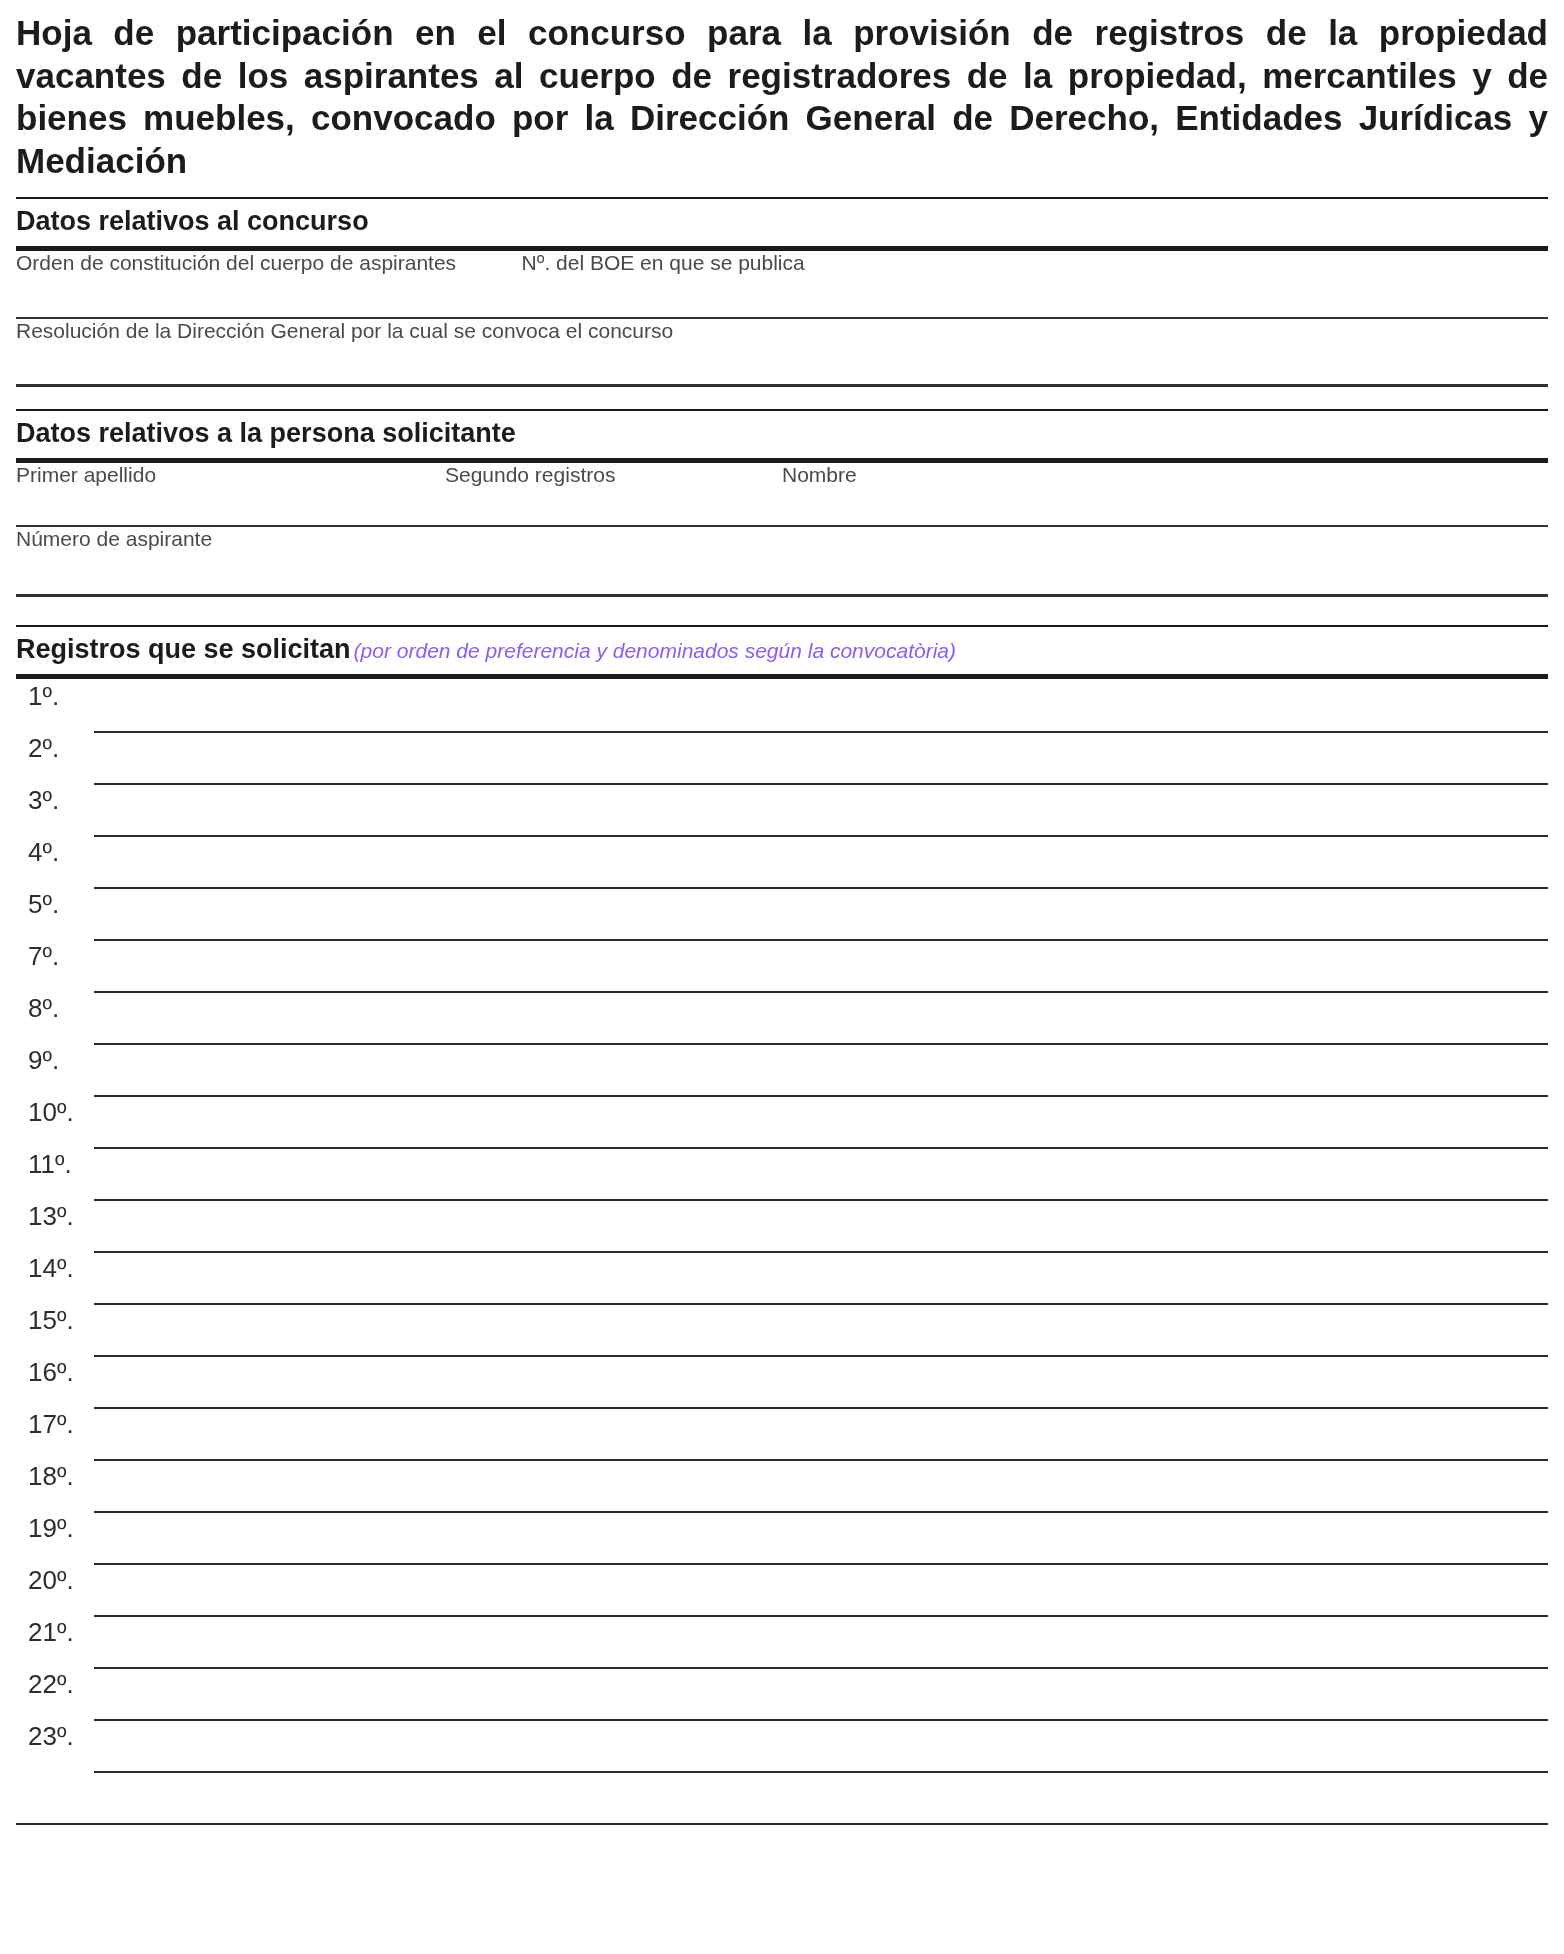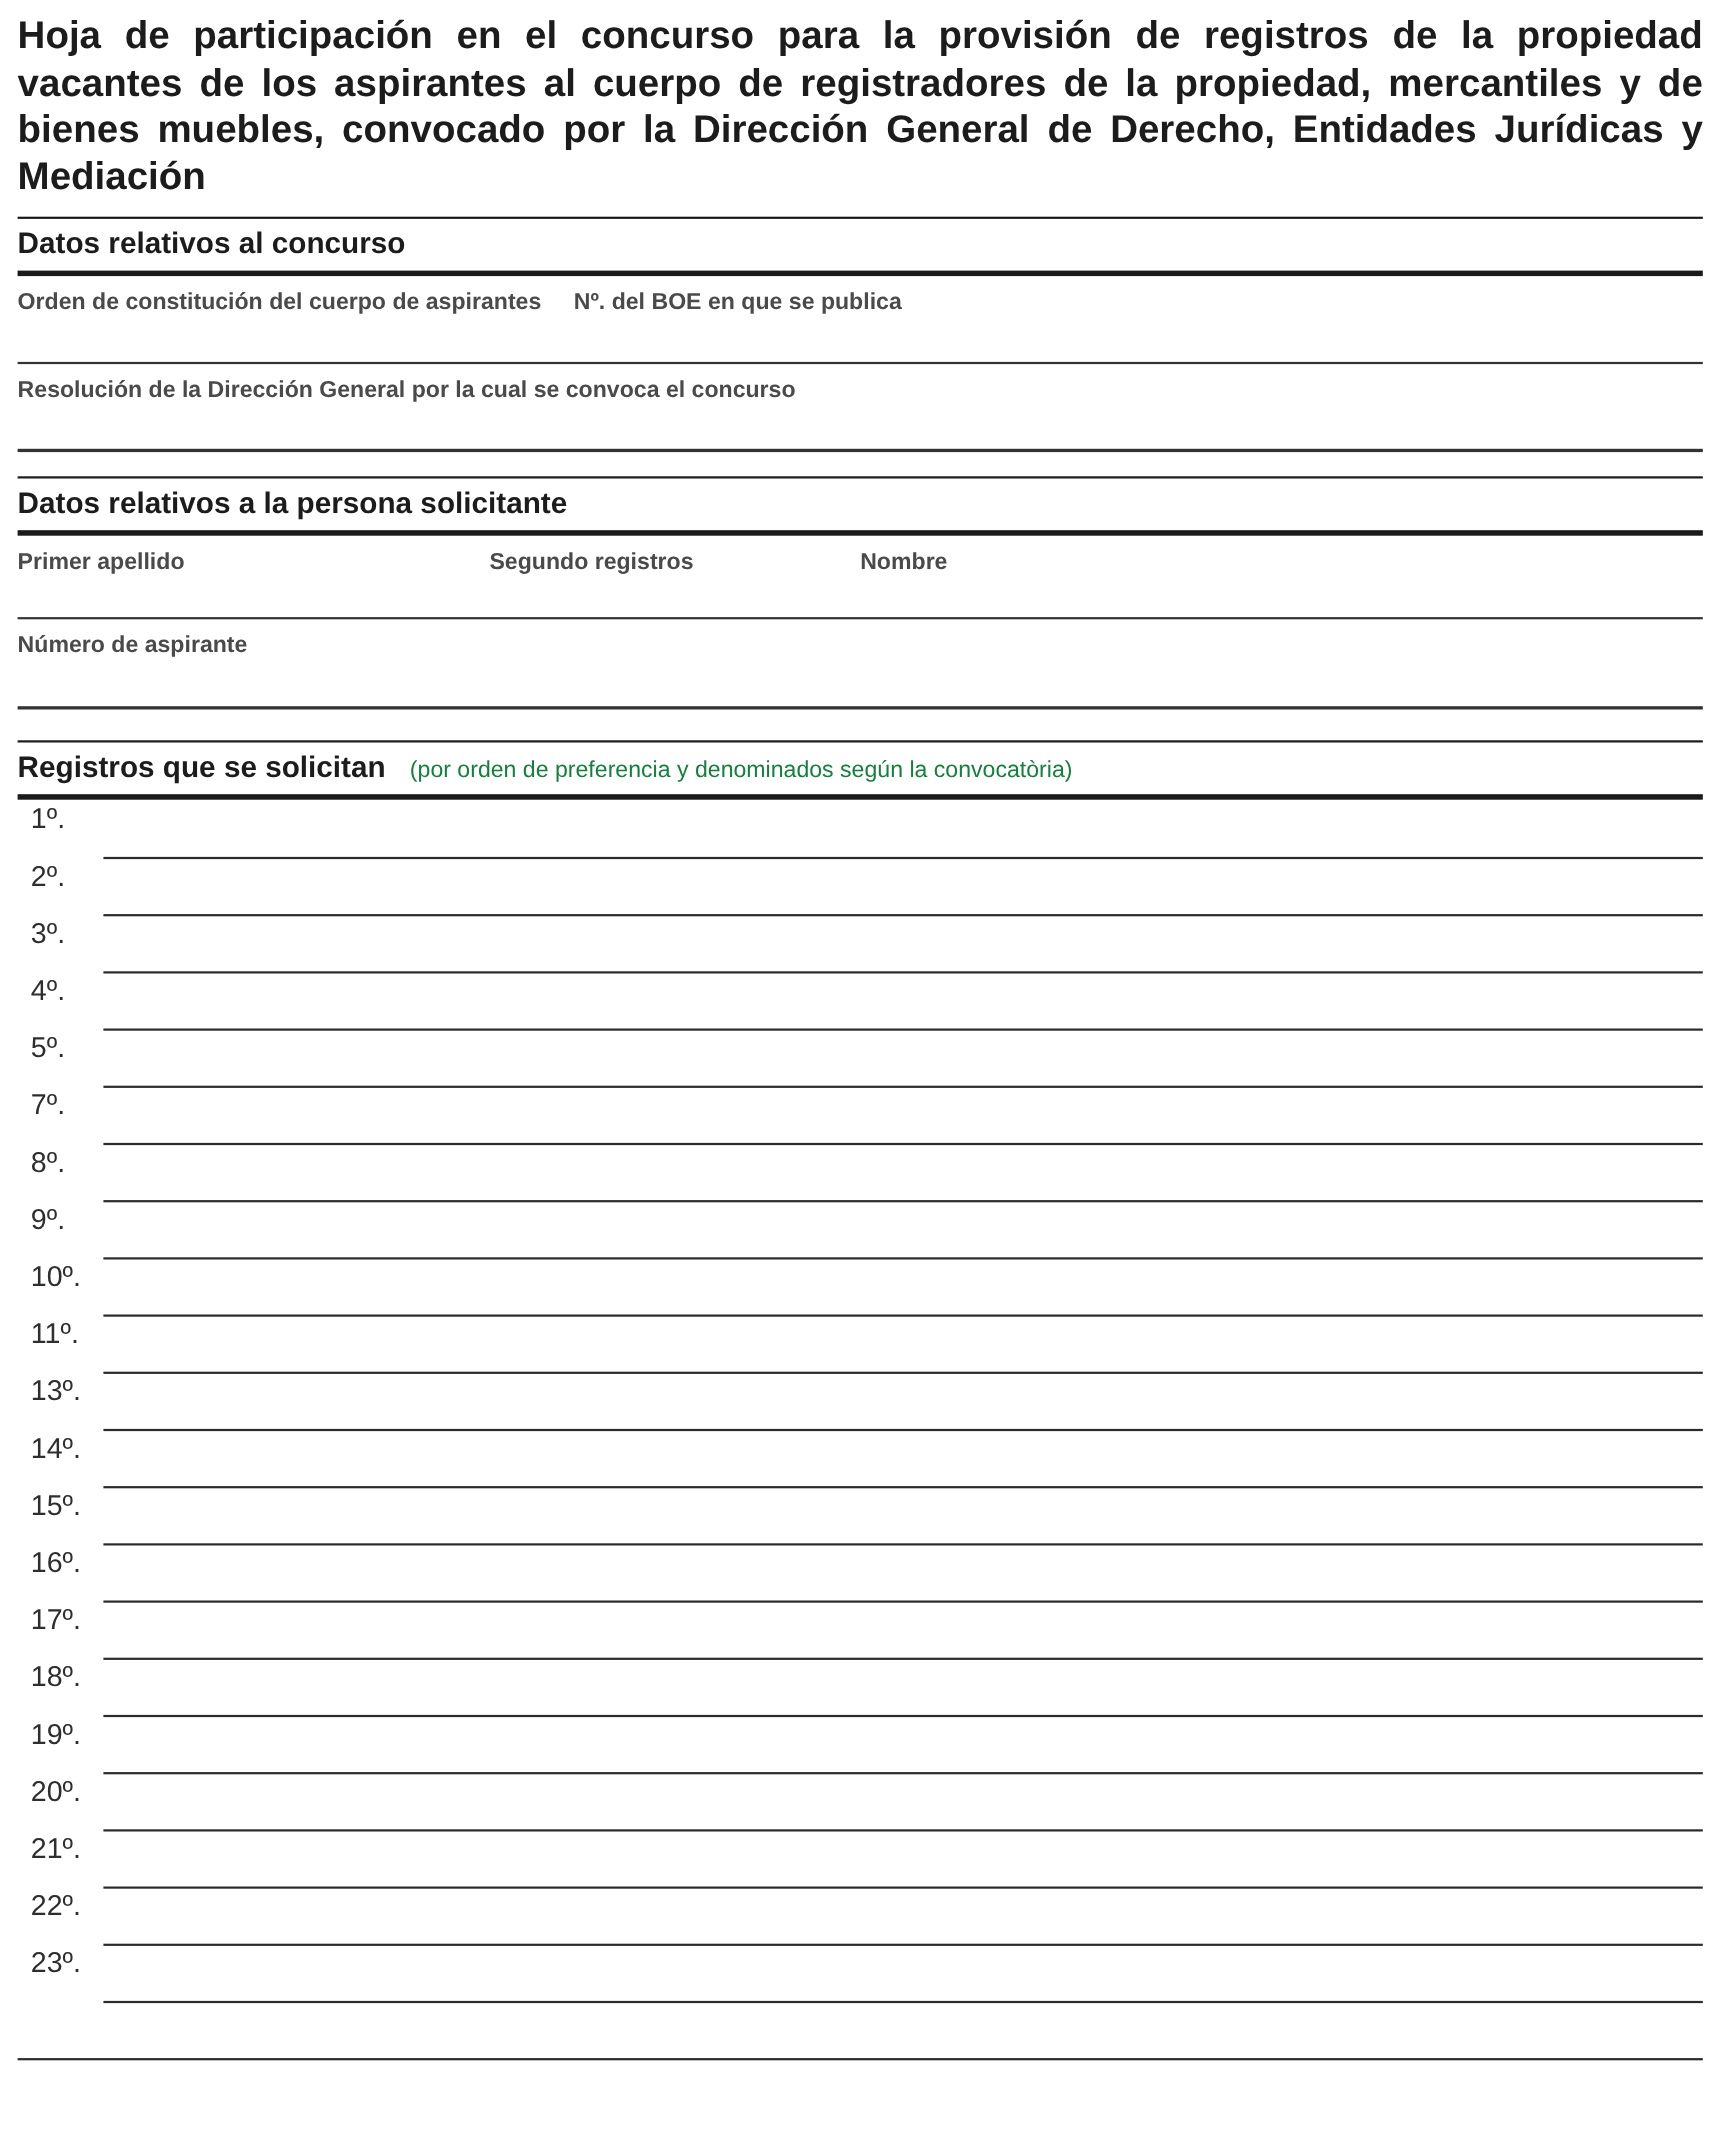--- a/index.html
+++ b/index.html
@@ -22,28 +22,27 @@
   .section-heading {
     border-top: 2px solid #1a1a1a;
     border-bottom: 5px solid #1a1a1a;
     padding: 7px 0 9px 0;
     font-size: 27px;
     font-weight: bold;
     color: #1c1c1c;
   }
   .section-heading .note {
     font-weight: normal;
+    font-style: italic;
     font-size: 21px;
-    color: #15803d;
-    margin-left: 22px;
+    color: #8b5cf6;
+    margin-left: 3px;
   }
   .labels-row {
     display: flex;
-    margin-top: 12px;
-    font-weight: bold;
   }
   .field-label {
     font-size: 21px;
     color: #4a4a4a;
   }
   .w33 { width: 33%; }
   .w28 { width: 28%; }
   .w22 { width: 22%; }
   .grow { flex: 1; }
   .input-line {

